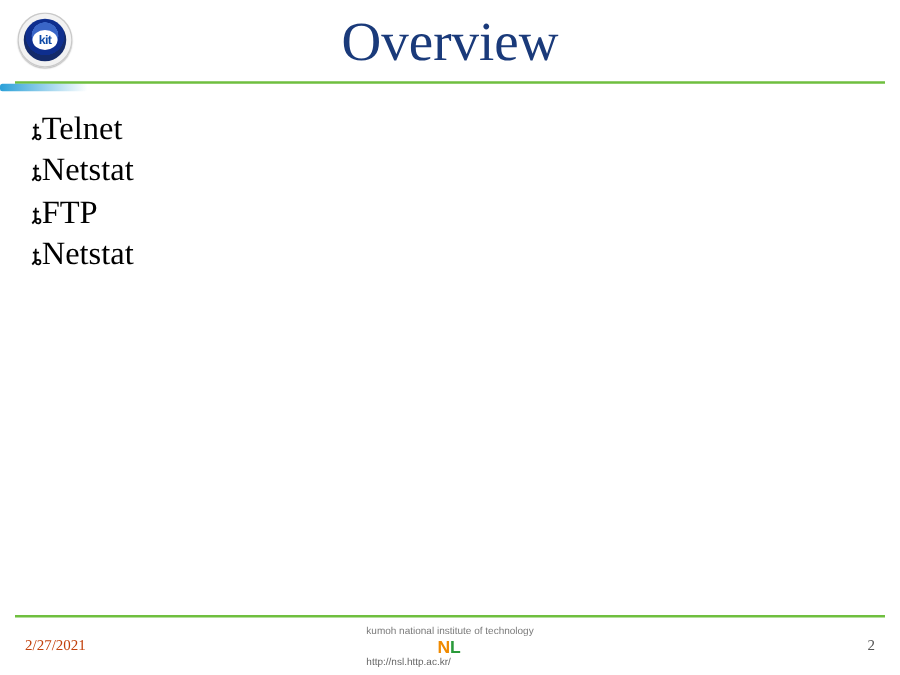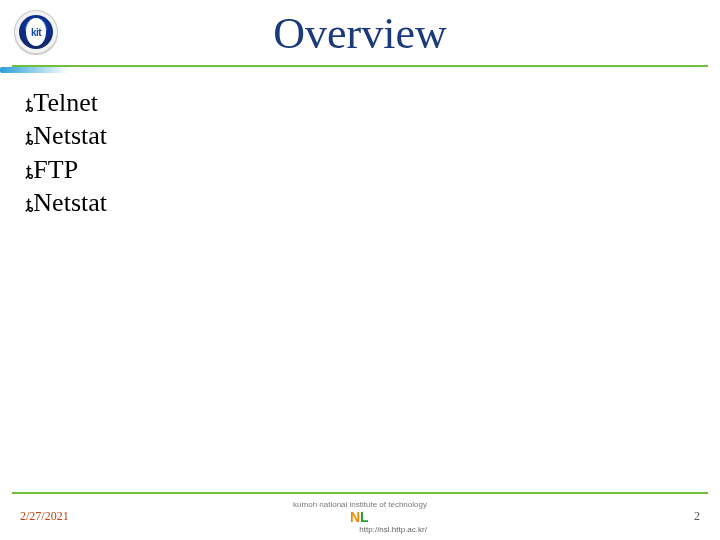--- a/index.html
+++ b/index.html
@@ -13,21 +13,21 @@
     display: flex; align-items: center; justify-content: center;
     box-shadow: inset 0 0 0 1px #c9c9c9, 0 1px 1px rgba(0,0,0,.25);
   }
   .logo-ring {
     width: 34px; height: 34px; border-radius: 50%;
     background: radial-gradient(circle at 50% 40%, #3a66c7 0 40%, #0e2e8e 41% 58%, #132a6a 59% 100%);
     display: flex; align-items: center; justify-content: center;
     position: relative;
   }
   .logo-center {
-    width: 20px; height: 28px; border-radius: 50%;
+    width: 20px; height: 16px; border-radius: 50%;
     background: #fff;
     display: flex; align-items: center; justify-content: center;
   }
   .logo-text { font-family: Arial, sans-serif; font-size: 10px; font-weight: 700; color: #0d4aa8; letter-spacing: -0.5px; }
 
   .title {
     position: absolute; top: 8px; left: 0; right: 0;
     text-align: center;
     font-size: 44px; color: #1a3a7a;
     font-weight: 400;
@@ -61,21 +61,21 @@
   }
 
   .date {
     position: absolute; bottom: 16px; left: 20px;
     font-family: Georgia, "Times New Roman", serif;
     font-size: 12px; color: #c2410c;
   }
 
   .footer-logo {
     position: absolute; bottom: 6px; left: 50%; transform: translateX(-50%);
-    text-align: right; line-height: 1.05;
+    text-align: left; line-height: 1.05;
   }
   .footer-logo .inst {
     font-family: Arial, sans-serif; font-size: 8px; color: #7a7a7a;
   }
   .footer-logo .nsl {
     display: flex; align-items: center; gap: 6px; justify-content: center;
   }
   .footer-logo .nl-mark {
     width: 20px; height: 16px; position: relative;
   }

